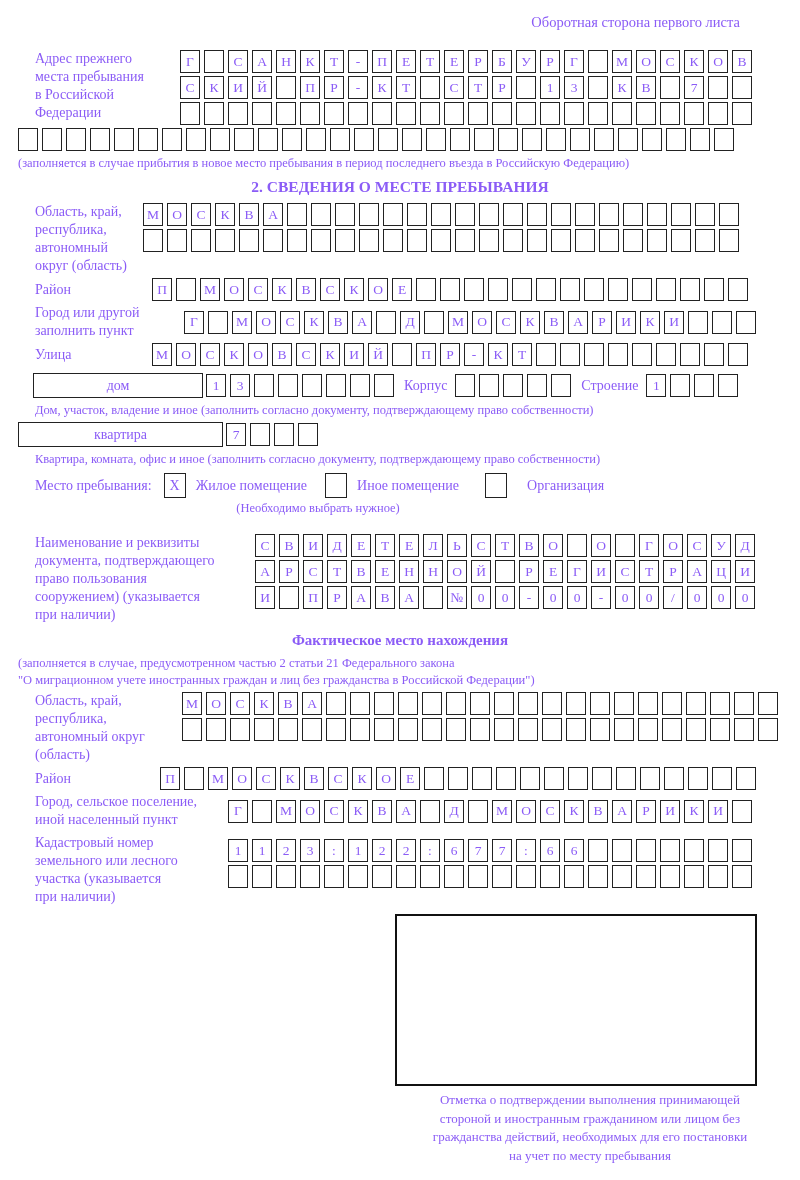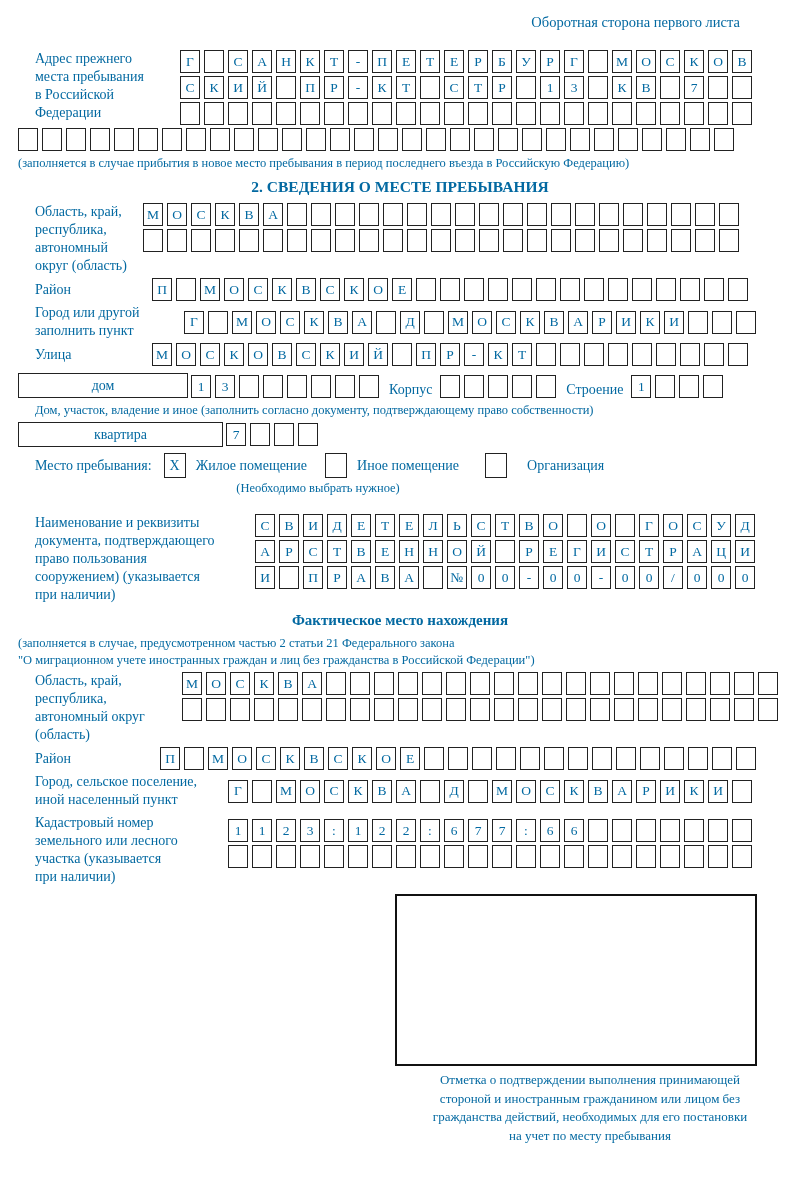--- a/index.html
+++ b/index.html
@@ -1,19 +1,19 @@
 <!DOCTYPE html>
 <html><head>
 <meta charset="utf-8">
 <style>
   html,body{margin:0;padding:0;background:#fff;}
   .page{
     width:800px;height:1180px;box-sizing:border-box;
     padding:14px 18px 0 18px;
-    font-family:"Liberation Serif", serif;color:#0369a1;
+    font-family:"Liberation Serif", serif;color:#8b5cf6;
     position:relative;overflow:hidden;background:#fff;
   }
   .page-title{text-align:right;padding-right:42px;font-size:14.5px;height:18px;}
   .fr{display:flex;align-items:flex-start;margin-top:3px;}
   .v-center{align-items:center;}
   .rows{display:flex;flex-direction:column;gap:3px;}
   .char-row{display:flex;gap:4px;}
   .cbox{
     box-sizing:border-box;flex:0 0 20px;width:20px;height:23px;
     border:1.5px solid #222;display:flex;align-items:center;justify-content:center;
@@ -33,21 +33,21 @@
   .prev-block{margin-top:18px;}
   .full-row{margin-top:3px;}
   .note{font-size:12.5px;line-height:16px;margin-top:4px;padding-left:17px;}
   .center{text-align:left;padding-left:0;}
   .sec-title{font-size:15.5px;font-weight:bold;text-align:center;margin-top:7px;height:20px;}
   .mt5{margin-top:5px;}
   .named-box{
     box-sizing:border-box;height:25px;border:1.5px solid #222;
     display:flex;align-items:center;justify-content:center;font-size:14px;background:#fff;
   }
-  .dom-row{margin-top:7px;align-items:flex-end;}
+  .dom-row{margin-left:15px;margin-top:7px;align-items:center;}
   .dom-box{width:170px;}
   .kv-row{margin-left:0;margin-top:4px;align-items:center;}
   .kv-box{width:205px;}
   .inline-lbl{font-size:14px;margin:0 8px 0 10px;white-space:nowrap;}
   .gap3{margin-left:3px;}
   .mesto-row{align-items:center;margin-top:6px;padding-left:17px;}
   .mesto-lbl{font-size:14px;white-space:nowrap;}
   .chk{
     box-sizing:border-box;width:22px;height:25px;border:1.5px solid #222;
     display:flex;align-items:center;justify-content:center;font-size:14px;background:#fff;flex:0 0 22px;
@@ -390,20 +390,21 @@
 
   <div class="fr kv-row">
     <div class="named-box kv-box">квартира</div>
     <div class="char-row gap3">
         <div class="cbox">7</div>
         <div class="cbox"></div>
         <div class="cbox"></div>
         <div class="cbox"></div>
       </div>
   </div>
+  <div class="note">Квартира, комната, офис и иное (заполнить согласно документу, подтверждающему право собственности)</div>
 
   <div class="fr mesto-row">
     <div class="mesto-lbl">Место пребывания:</div>
     <div class="chk chk1">X</div>
     <div class="opt">Жилое помещение</div>
     <div class="chk chk2"></div>
     <div class="opt">Иное помещение</div>
     <div class="chk chk3"></div>
     <div class="opt opt3">Организация</div>
   </div>

